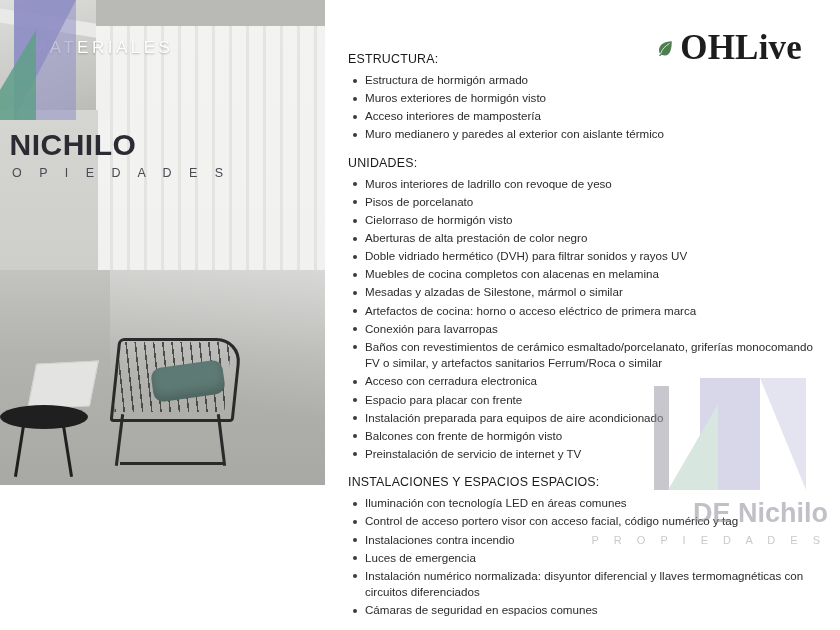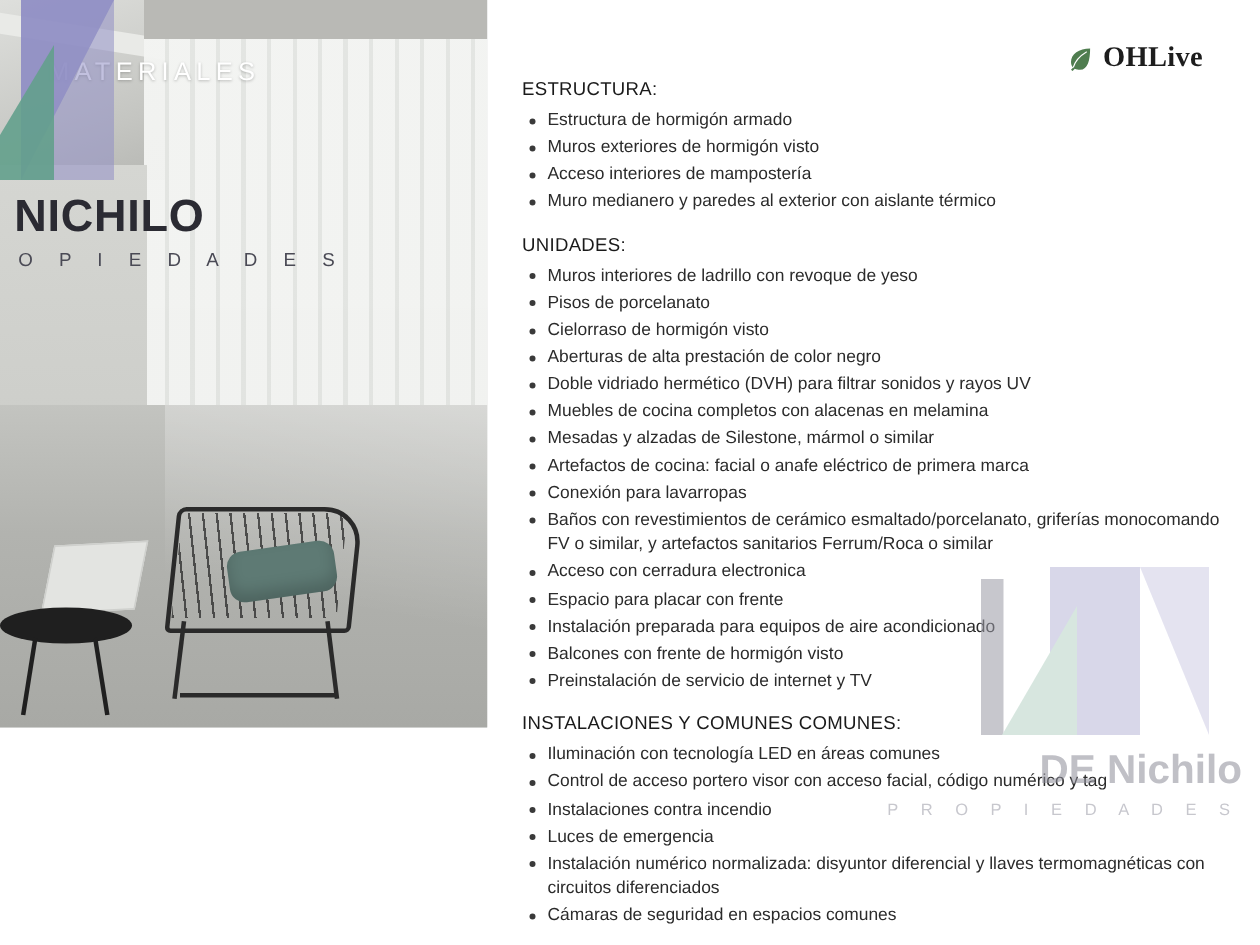--- a/index.html
+++ b/index.html
@@ -185,21 +185,21 @@
     position: absolute;
     right: 38px; top: 28px;
     display: flex; align-items: center; gap: 6px;
   }
   .brand .leaf {
     width: 18px; height: 18px;
     color: #4f7d4f;
   }
   .brand .brand-text {
     font-family: "Liberation Serif", serif;
-    font-size: 19px; font-weight: 700; color: #1d1d1d;
+    font-size: 35px; font-weight: 700; color: #1d1d1d;
     letter-spacing: .2px;
   }
 
   .sections {
     position: absolute;
     left: 23px; top: 52px; width: 480px;
   }
   .sec-title {
     font-size: 12.4px; font-weight: 400; color: #1a1a1a;
     letter-spacing: .2px; margin: 0 0 6px 0;
@@ -337,33 +337,33 @@
       <div class="sec">
         <div class="sec-title">UNIDADES</div>
         <ul class="bullets">
           <li>Muros interiores de ladrillo con revoque de yeso</li>
           <li>Pisos de porcelanato</li>
           <li>Cielorraso de hormigón visto</li>
           <li>Aberturas de alta prestación de color negro</li>
           <li>Doble vidriado hermético (DVH) para filtrar sonidos y rayos UV</li>
           <li>Muebles de cocina completos con alacenas en melamina</li>
           <li>Mesadas y alzadas de Silestone, mármol o similar</li>
-          <li>Artefactos de cocina: facial o anafe eléctrico de primera marca</li>
+          <li>Artefactos de cocina: horno o acceso eléctrico de primera marca</li>
           <li>Conexión para lavarropas</li>
           <li>Baños con revestimientos de cerámico esmaltado/porcelanato, griferías monocomando FV o similar, y artefactos sanitarios Ferrum/Roca o similar</li>
           <li>Acceso con cerradura electronica</li>
           <li>Espacio para placar con frente</li>
           <li>Instalación preparada para equipos de aire acondicionado</li>
           <li>Balcones con frente de hormigón visto</li>
           <li>Preinstalación de servicio de internet y TV</li>
         </ul>
       </div>
 
       <div class="sec">
-        <div class="sec-title">INSTALACIONES Y COMUNES COMUNES</div>
+        <div class="sec-title">INSTALACIONES Y ESPACIOS ESPACIOS</div>
         <ul class="bullets">
           <li>Iluminación con tecnología LED en áreas comunes</li>
           <li>Control de acceso  portero visor con acceso facial, código numérico y tag</li>
           <li>Instalaciones contra incendio</li>
           <li>Luces de emergencia</li>
           <li>Instalación numérico normalizada: disyuntor diferencial y llaves termomagnéticas con circuitos diferenciados</li>
           <li>Cámaras de seguridad en espacios comunes</li>
 
         </ul>
       </div>

